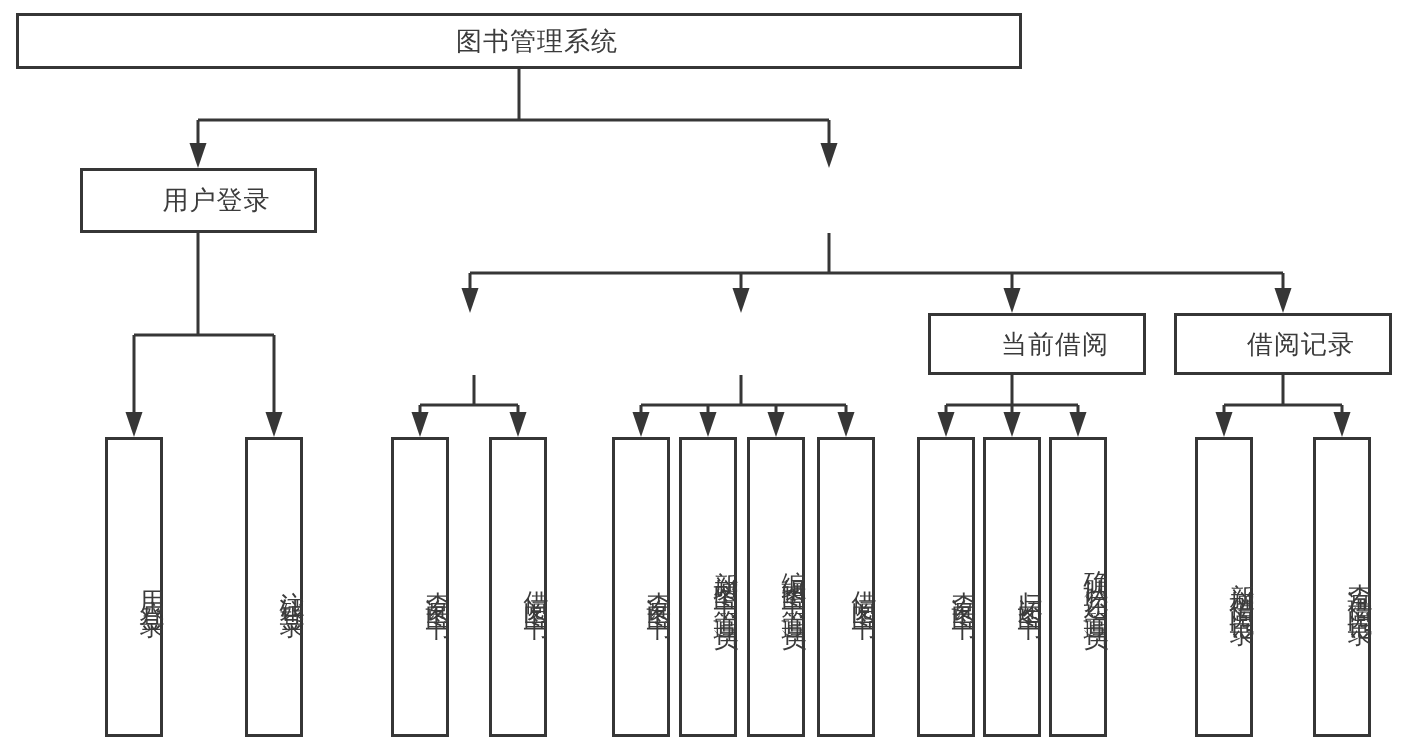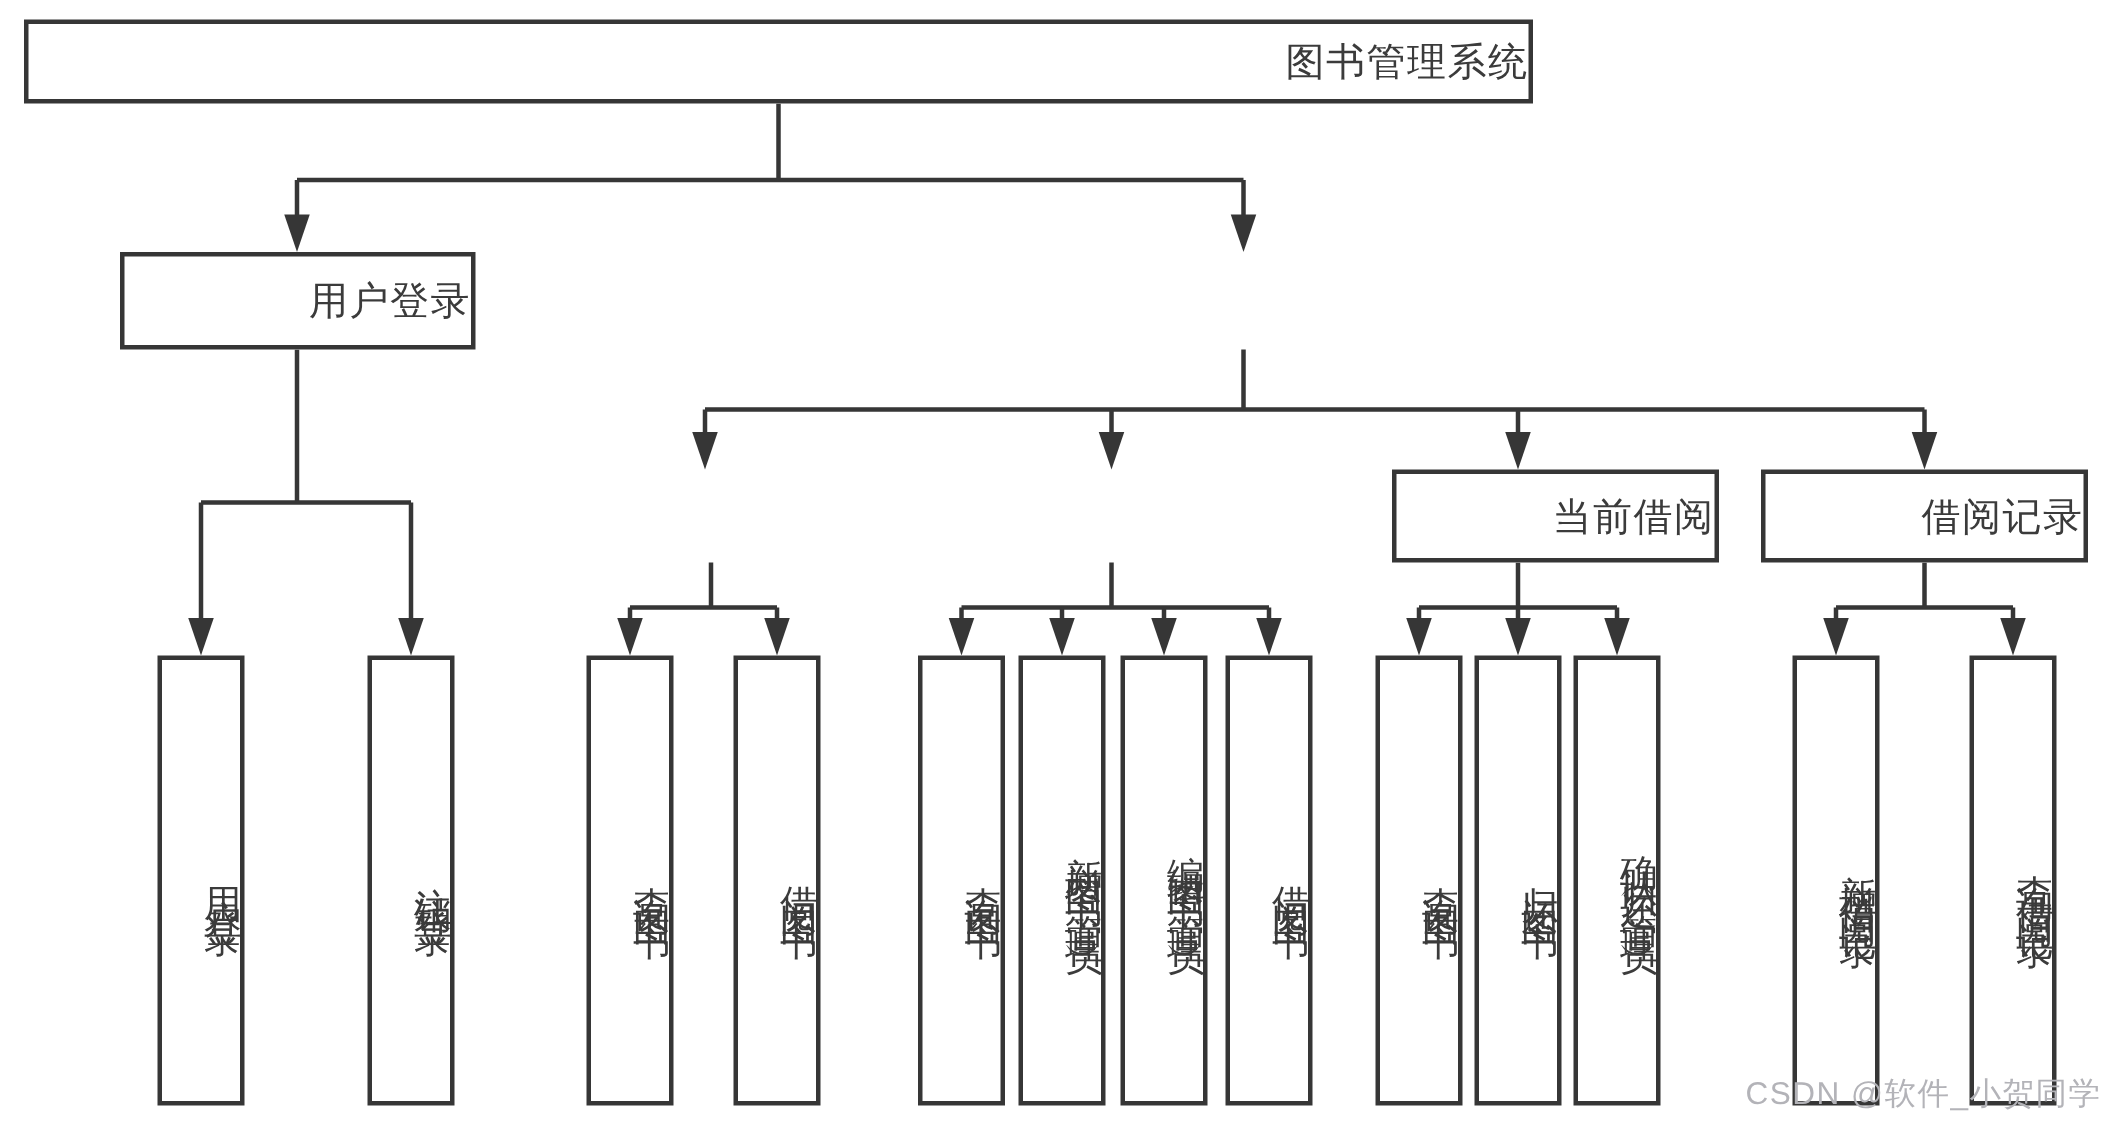--- a/index.html
+++ b/index.html
@@ -12,21 +12,21 @@
   body{font-family:"Liberation Sans","DejaVu Sans",sans-serif;}
   #canvas{
     position:relative;width:1405px;height:747px;background:var(--bg);overflow:hidden;
   }
   #wires{position:absolute;left:0;top:0;z-index:1;}
   #wires path{stroke:var(--line);stroke-width:3;fill:none;}
   #wires polygon, #wires use{fill:var(--line);}
   .node{
     position:absolute;box-sizing:border-box;background:#fff;
     border:3px solid var(--line);color:var(--text);
-    display:flex;align-items:center;justify-content:flex-end;
+    display:flex;align-items:center;justify-content:center;
     z-index:2;font-size:26px;letter-spacing:1px;white-space:nowrap;padding-left:36px;
   }
   .leaf{width:58px;top:437px;height:300px;}
   .leaf .vtxt{
     writing-mode:vertical-rl;text-orientation:mixed;
     font-size:25px;letter-spacing:8px;line-height:1;
     white-space:nowrap;
   }
   .watermark{
     position:absolute;right:4px;bottom:4px;z-index:3;
@@ -143,15 +143,14 @@
     <span class="vtxt">确认归还（管理员）</span>
   </div>
 
   <div class="node leaf" style="left:1195px;">
     <span class="vtxt">新增借阅记录</span>
   </div>
   <div class="node leaf" style="left:1313px;">
     <span class="vtxt">查询借阅记录</span>
   </div>
 
-  <div class="watermark">CSDN @软件_小贺同学</div>
 
 </div>
 
 </body></html>

